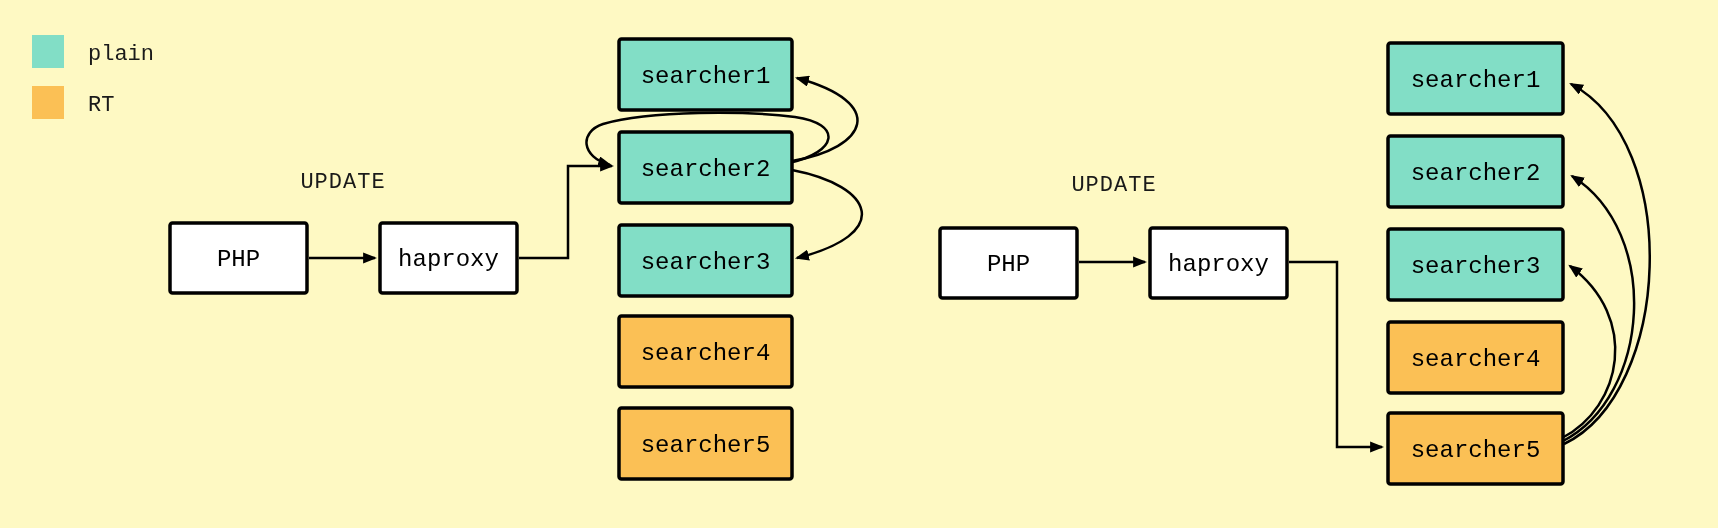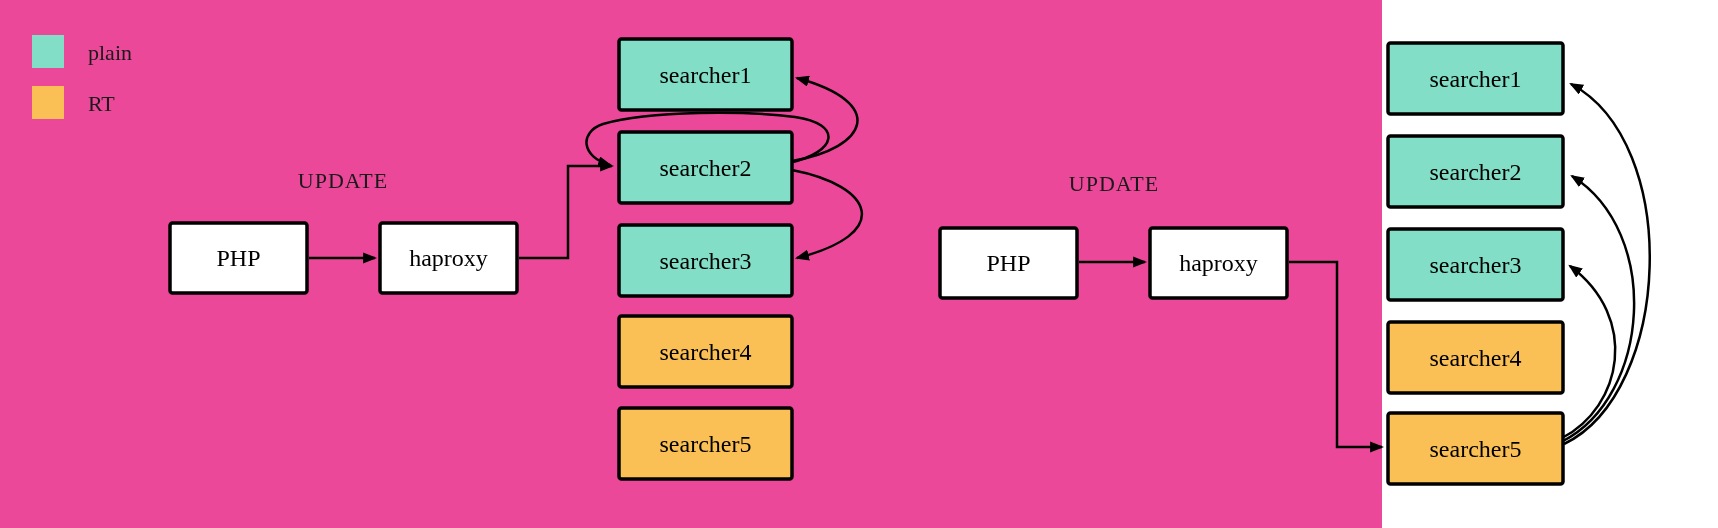--- a/index.html
+++ b/index.html
@@ -1,20 +1,20 @@
 <!DOCTYPE html>
 <html><head>
 <meta charset="utf-8">
 <style>
   html, body { margin: 0; padding: 0; background: #ffffff; }
   .canvas {
-    width: 1382px;
+    width: 1718px;
     height: 528px;
-    background: #ec4899;
-    font-family: Liberation Serif, serif;
+    background: #fef9c3;
+    font-family: Liberation Mono, monospace;
     position: relative;
   }
   svg { display: block; }
   .node {
     stroke: #000000;
     stroke-width: 3.5;
   }
   .legend-swatch { stroke: none; }
   .node-label {
     font-size: 24px;

